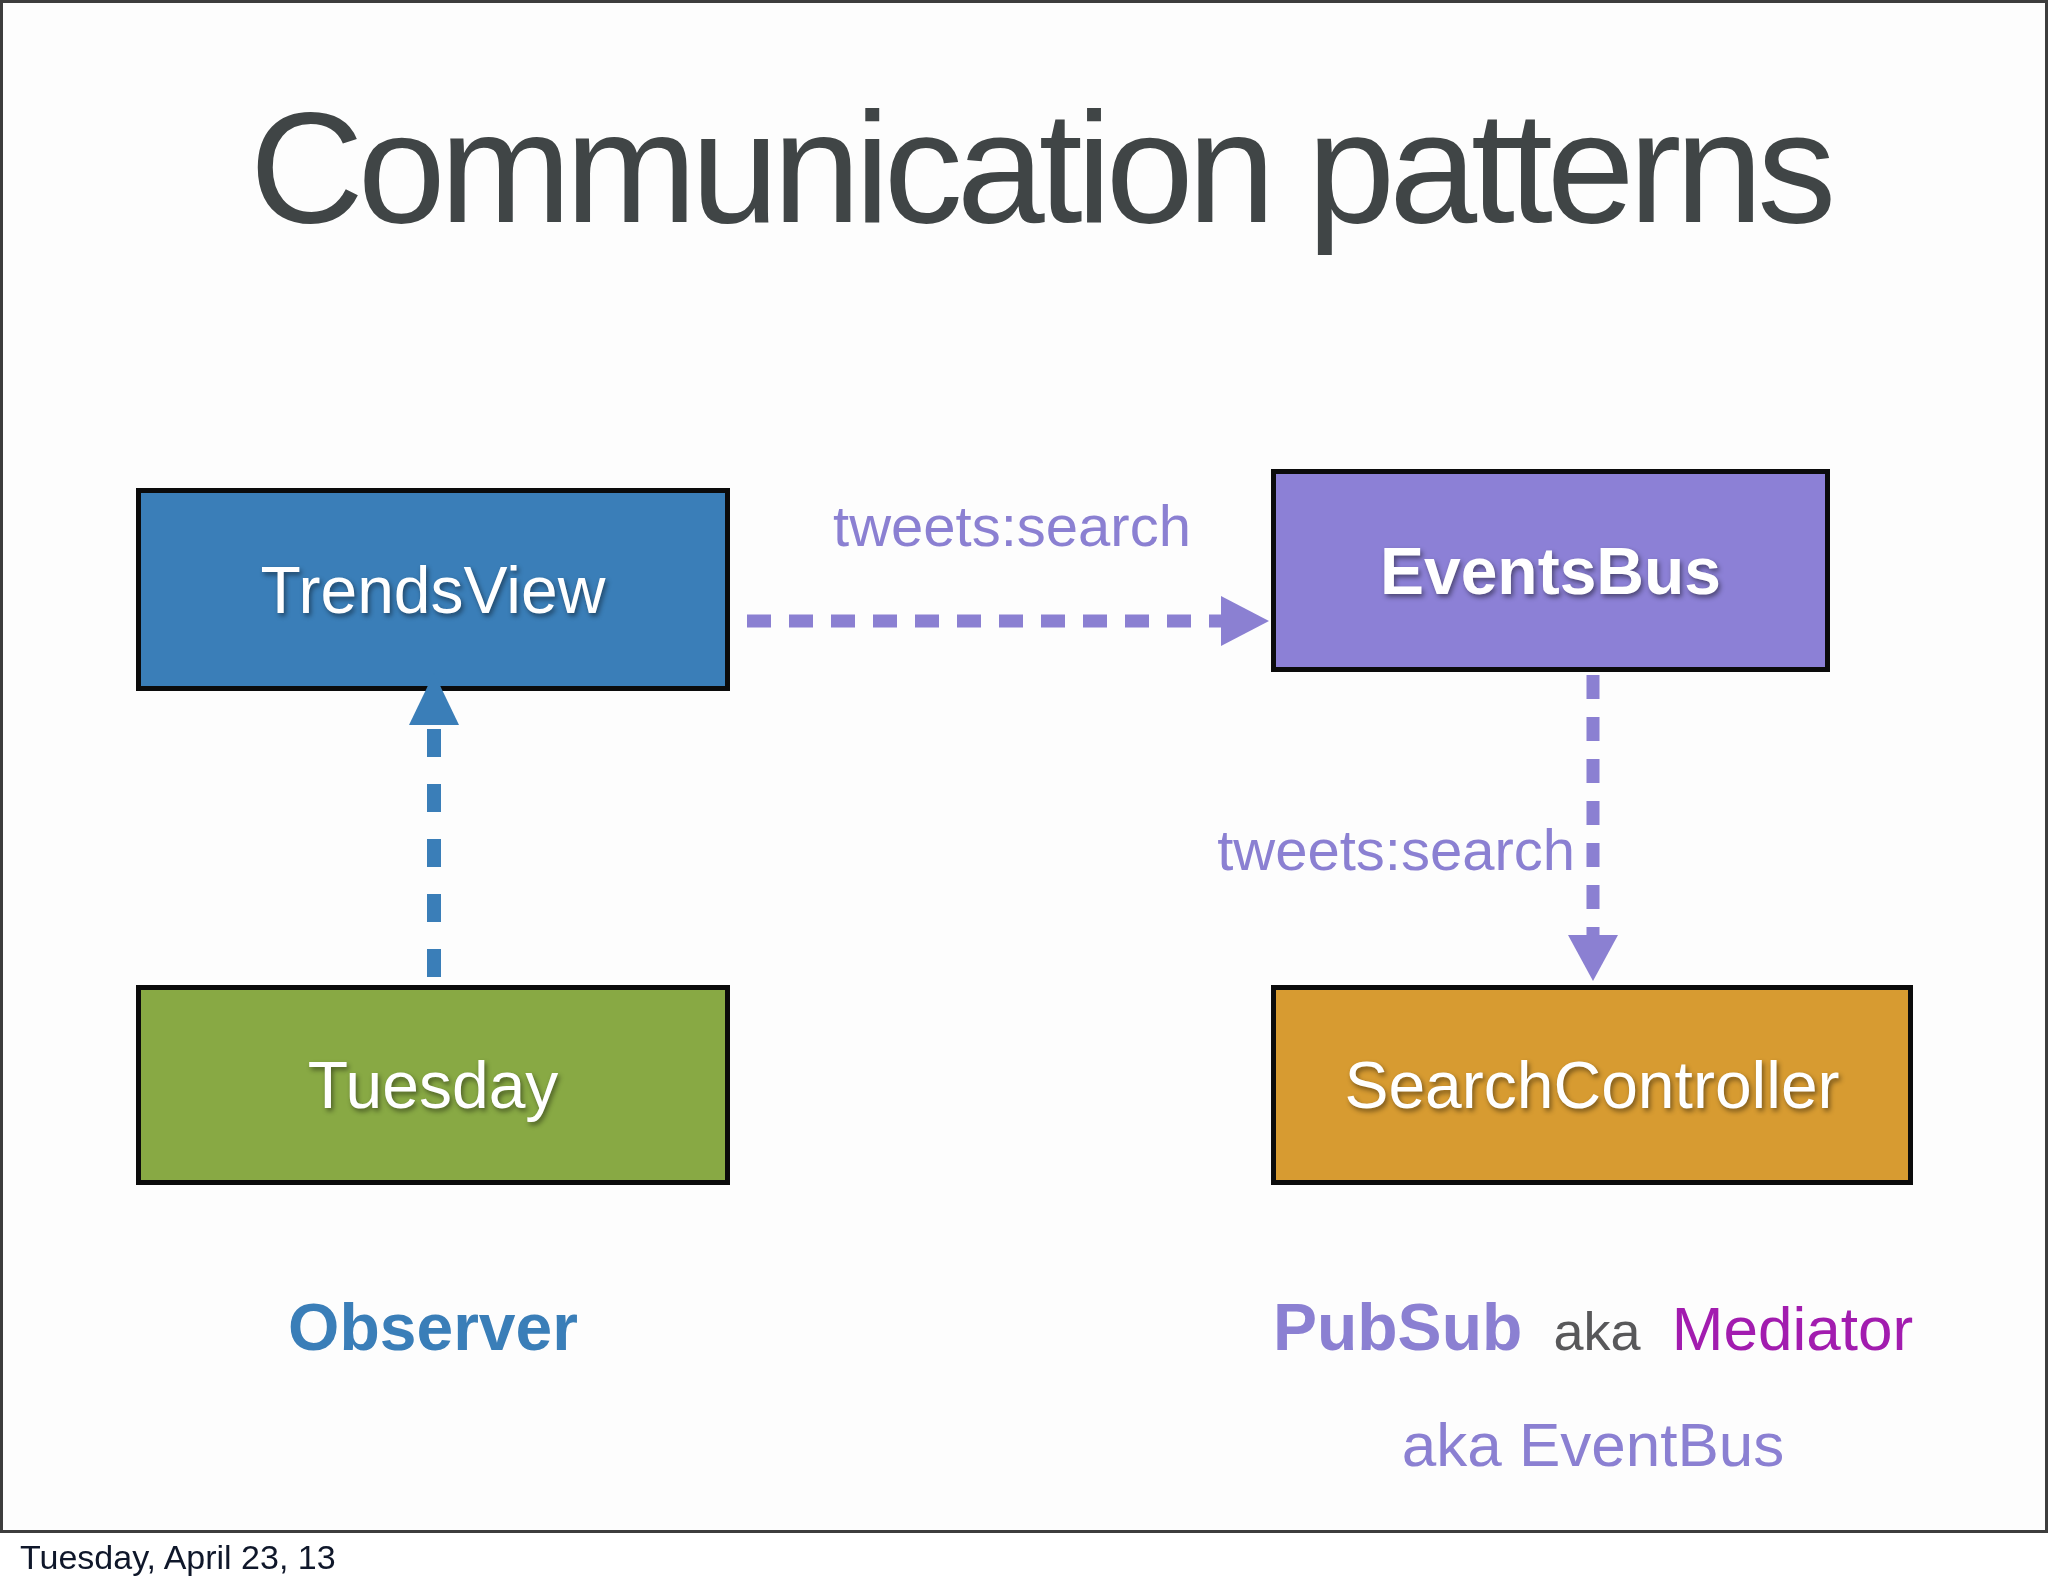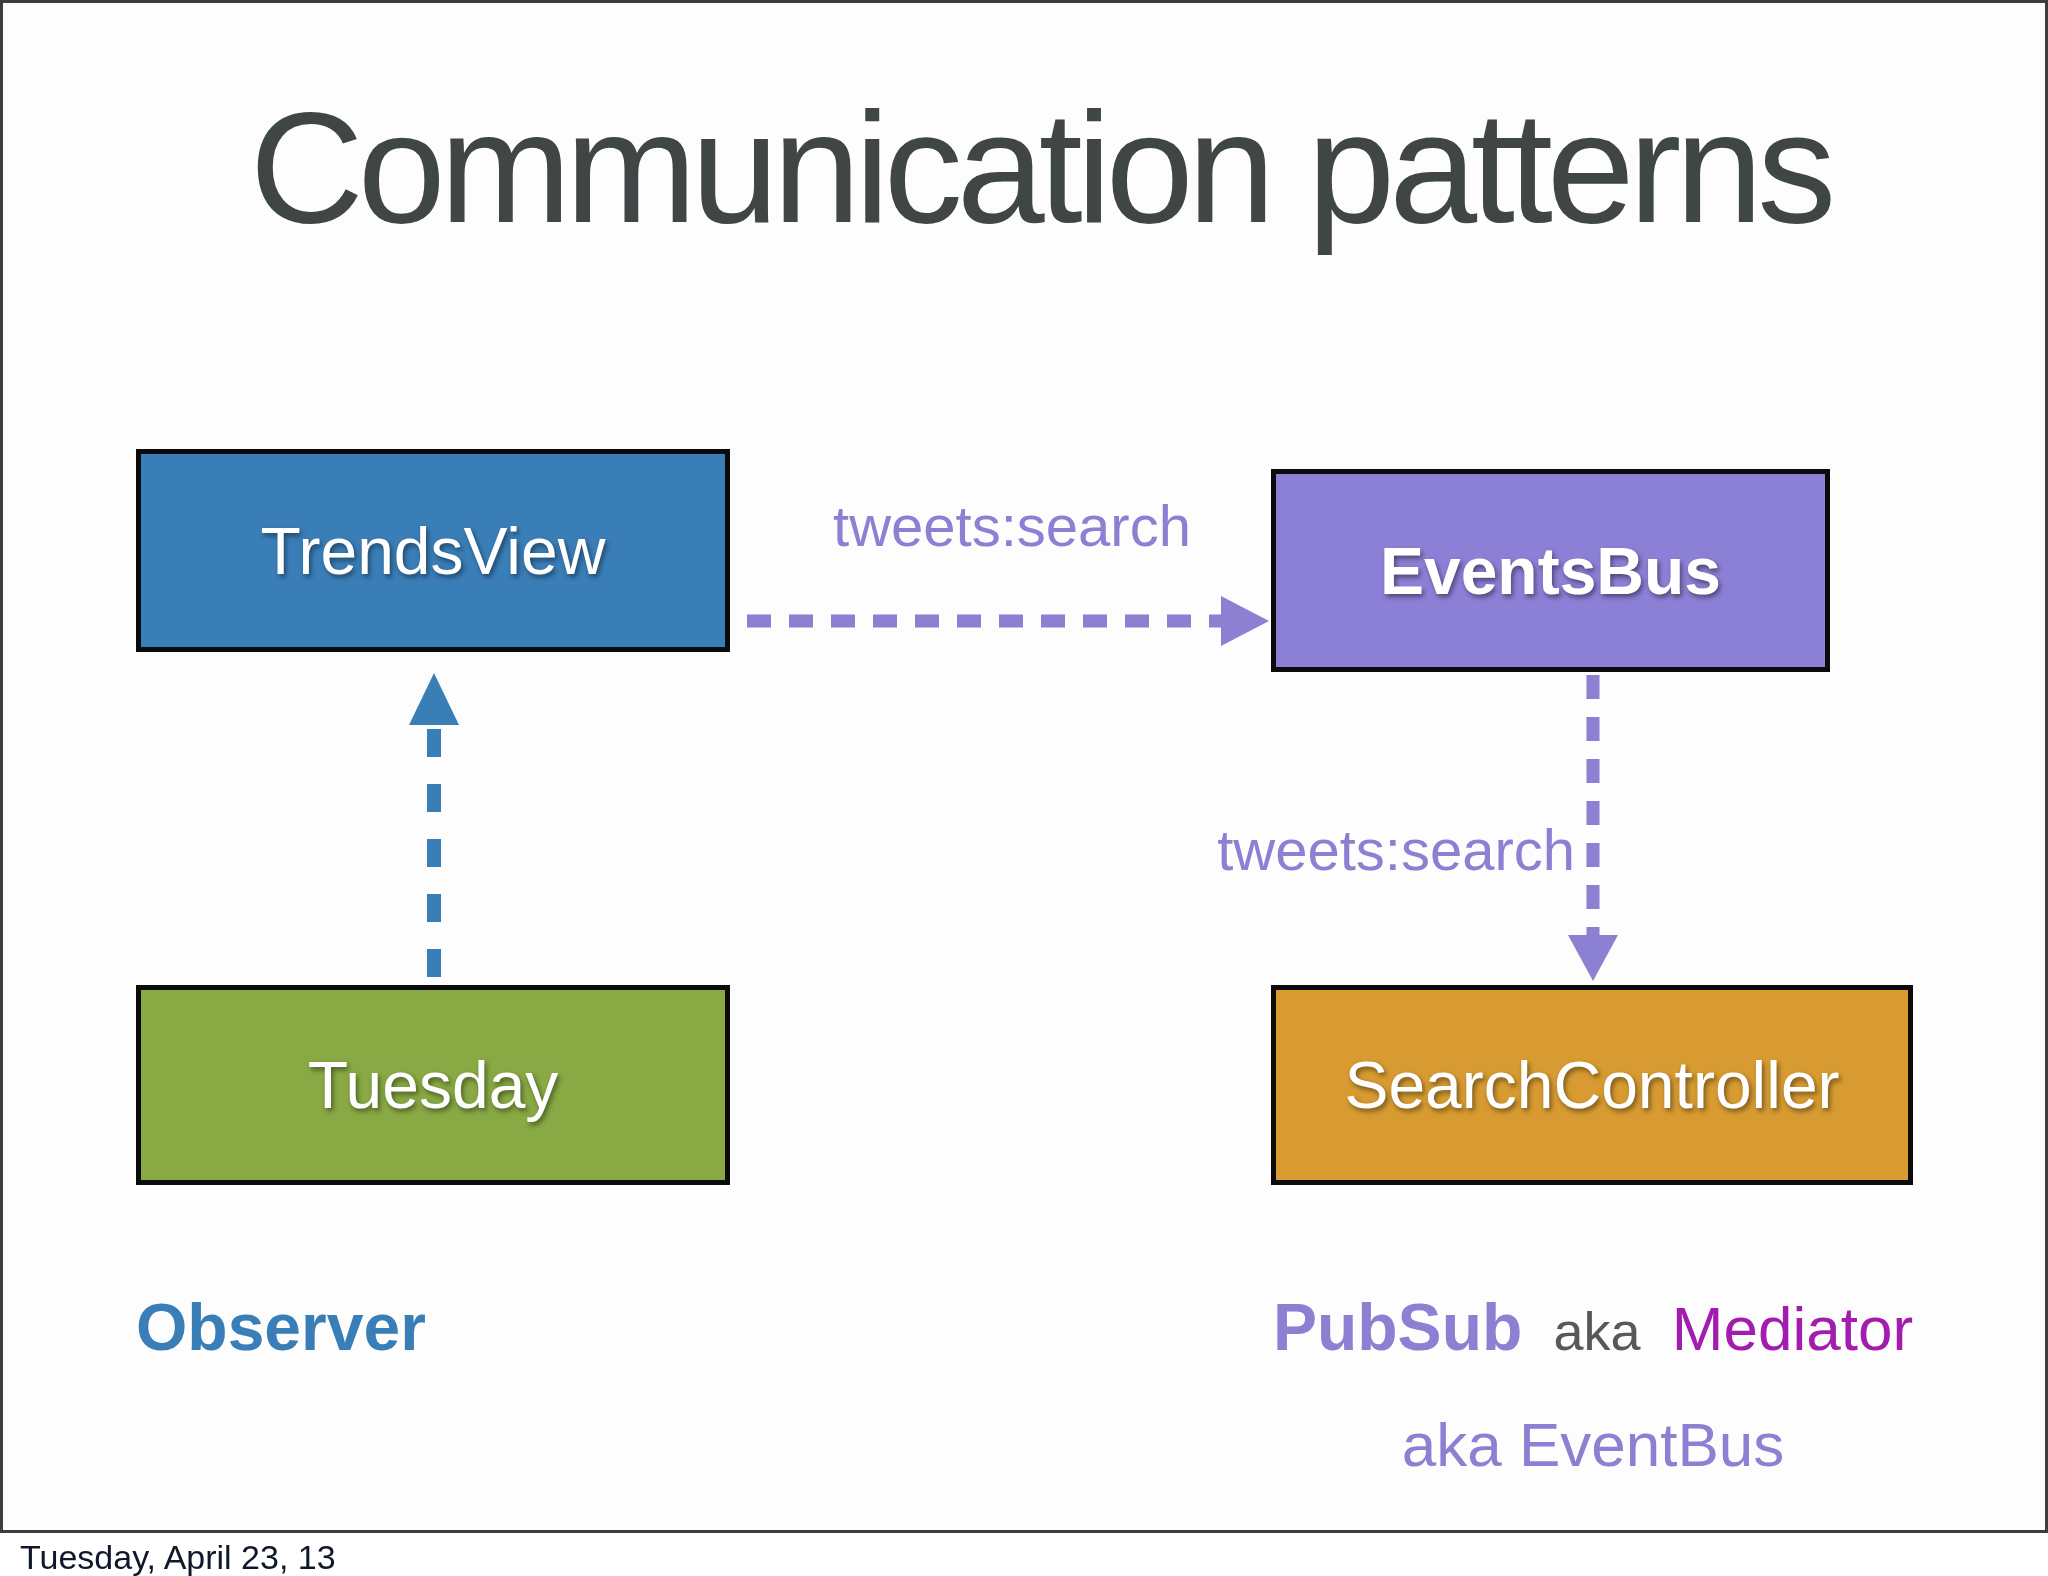--- a/index.html
+++ b/index.html
@@ -40,41 +40,41 @@
     position: absolute;
     border: 5px solid #0b0b0b;
     box-sizing: border-box;
     display: flex;
     align-items: center;
     justify-content: center;
     color: #ffffff;
     font-size: 66px;
     text-shadow: 2px 3px 5px rgba(0,0,0,0.45);
   }
-  .node-trendsview       { left: 133px; top: 446px; width: 594px; height: 203px; background: #3a7eb8; }
+  .node-trendsview       { left: 133px; top: 485px; width: 594px; height: 203px; background: #3a7eb8; }
   .node-eventsbus        { left: 1268px; top: 466px; width: 559px; height: 203px; background: #8c80d6; font-weight: bold; }
   .node-trends           { left: 133px; top: 982px; width: 594px; height: 200px; background: #88a944; }
   .node-searchcontroller { left: 1268px; top: 982px; width: 642px; height: 200px; background: #d79b31; }
 
   .arrow { position: absolute; }
   .arrow svg { display: block; }
 
   .msg-label {
     position: absolute;
     color: #8b80d2;
     font-size: 58px;
     line-height: 1;
   }
   .msg-h { left: 745px; top: 494px; width: 528px; text-align: center; }
   .msg-v { left: 1090px; top: 818px; width: 482px; text-align: right; }
 
   .pattern-left {
     position: absolute;
     left: 133px; top: 1286px; width: 594px;
-    text-align: left;
+    text-align: center;
     color: #3a7eb8;
     font-size: 66px;
     font-weight: 700;
   }
   .pattern-right {
     position: absolute;
     left: 1110px; top: 1286px; width: 960px;
     text-align: center;
     font-size: 62px;
     color: #8b80d2;

